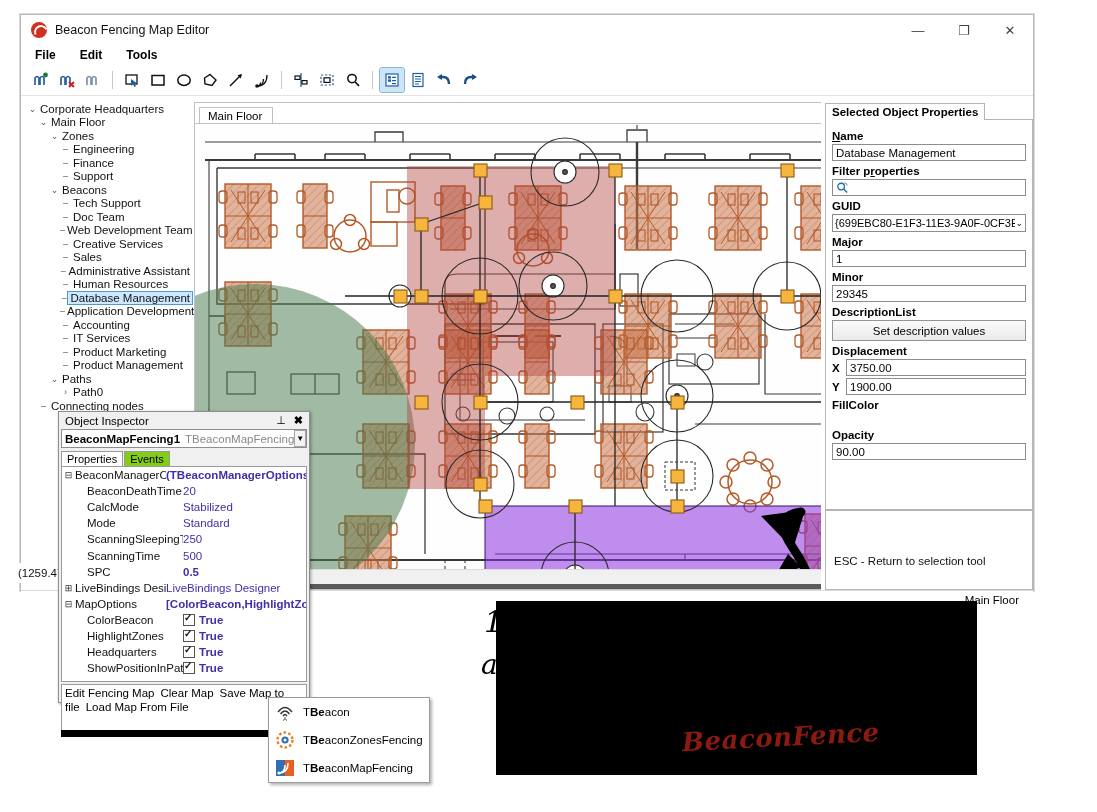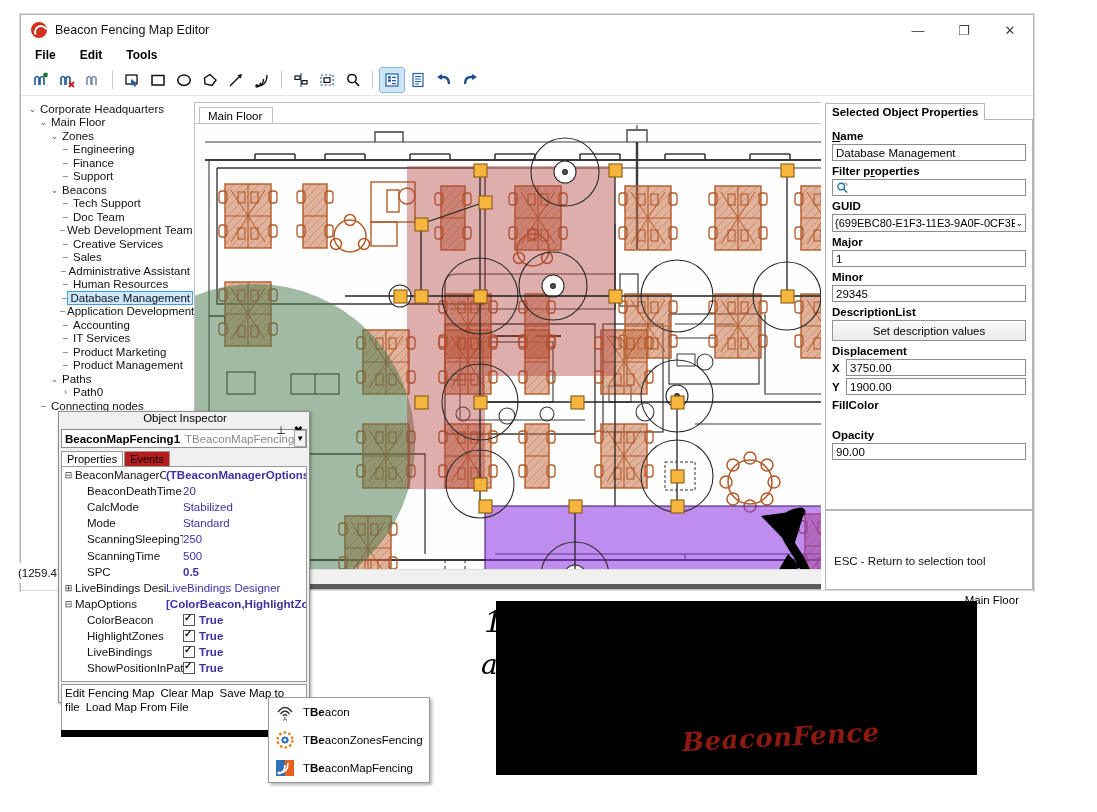--- a/index.html
+++ b/index.html
@@ -76,30 +76,30 @@
             padding:44px 8px 4px 8px;box-sizing:border-box;font-size:11.5px;color:#111;}
 
   
   #statusbar{height:18px;border-top:1px solid #dcdcdc;display:flex;align-items:center;
              justify-content:flex-end;padding-right:14px;font-size:11.5px;background:#fff;}
 
   
   #obj-inspector{position:absolute;left:58px;top:411px;width:250px;height:290px;
       background:#f0f0f0;border:1px solid #8e8e8e;box-shadow:1px 1px 3px rgba(0,0,0,.35);}
   #oi-title{height:17px;display:flex;align-items:center;padding:0 4px 0 6px;font-size:11.5px;
-            background:#f0f0f0;flex-direction:column;}
+            background:#f0f0f0;}
   #oi-title .sp{margin-left:auto;display:flex;gap:8px;padding-right:2px;}
   #oi-combo{height:17px;display:flex;align-items:center;background:#fff;border:1px solid #8d8d8d;
             margin:0 2px;font-size:11.5px;padding-left:3px;}
   #oi-combo .cname{font-weight:bold;}
   #oi-combo .ctype{color:#888;margin-left:5px;}
   #oi-combo .arw{margin-left:auto;width:15px;height:15px;border:1px solid #a6a6a6;background:#f3f3f3;
                  display:flex;align-items:center;justify-content:center;font-size:8px;}
   #oi-tabs{display:flex;height:16px;align-items:flex-end;margin:2px 2px 0 2px;}
-  #oi-tabs .t{border:1px solid #9a9a9a;border-bottom:none;background:#b91c1c;font-size:11px;
+  #oi-tabs .t{border:1px solid #9a9a9a;border-bottom:none;background:#84cc16;font-size:11px;
               padding:1px 5px;margin-right:1px;}
   #oi-tabs .t.on{background:#fff;}
   #oi-grid{margin:0 2px 0 2px;border:1px solid #9a9a9a;background:#fff;height:214px;
            overflow:hidden;display:flex;}
   #oi-rows{flex:1;}
   .oirow{display:flex;height:16.1px;align-items:center;font-size:11.5px;}
   .oirow .exp{width:13px;text-align:center;font-size:9px;color:#333;}
   .oirow .pn{width:91px;overflow:hidden;white-space:nowrap;color:#111;}
   .oirow .pn.ind{padding-left:12px;width:96px;}
   .oirow .pv{flex:1;color:#4030a8;overflow:hidden;white-space:nowrap;display:flex;align-items:center;gap:4px;}
@@ -747,21 +747,21 @@
         <div class="oirow">
           <span class="exp"></span>
           <span class="pn ind">HighlightZones</span>
           <span class="pv bold">
             <span class="chk on"></span>
             <span>True</span>
           </span>
         </div>
         <div class="oirow">
           <span class="exp"></span>
-          <span class="pn ind">LiveBindings</span>
+          <span class="pn ind">Headquarters</span>
           <span class="pv bold">
             <span class="chk on"></span>
             <span>True</span>
           </span>
         </div>
         <div class="oirow">
           <span class="exp"></span>
           <span class="pn ind">ShowPositionInPath</span>
           <span class="pv bold">
             <span class="chk on"></span>

